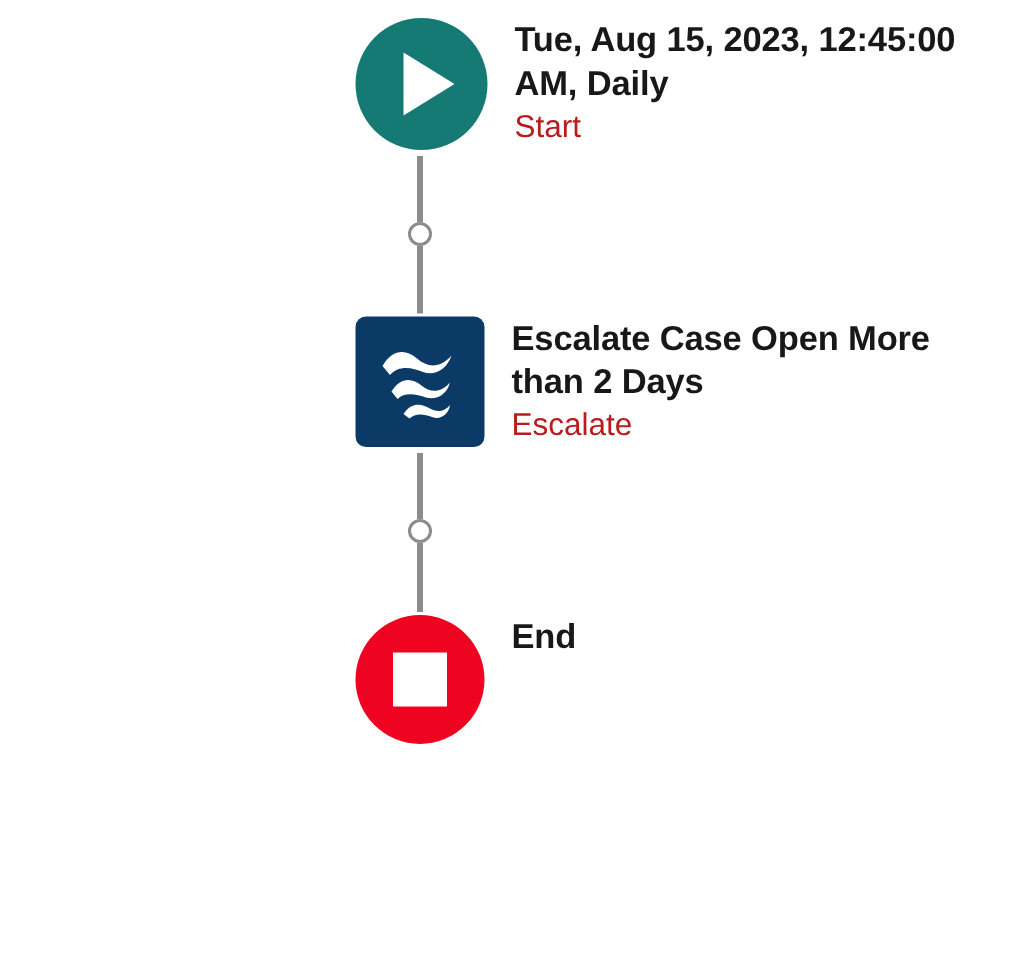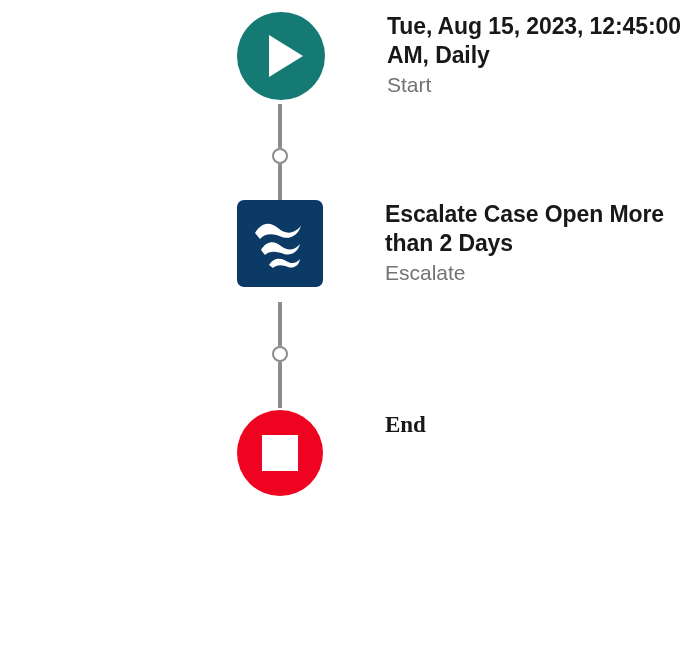--- a/index.html
+++ b/index.html
@@ -41,21 +41,20 @@
     background: #ffffff;
     box-sizing: border-box;
     left: 272px;
   }
 
   
   .node-row {
     position: absolute;
     display: flex;
     align-items: flex-start;
-    gap: 44px;
   }
 
   .node-shape {
     flex: 0 0 auto;
     position: relative;
   }
 
   
   .node-start-shape {
     width: 88px;
@@ -113,29 +112,29 @@
   .node-title {
     font-size: 23px;
     font-weight: 700;
     color: #181818;
     line-height: 29px;
     letter-spacing: -0.1px;
   }
   .node-subtitle {
     font-size: 21px;
     font-weight: 400;
-    color: #737373;
+    color: #b91c1c;
     line-height: 28px;
     margin-top: 1px;
   }
 
   
   #row-start   { left: 237px; top: 12px; }
-  #row-subflow { left: 237px; top: 200px; }
-  #row-end     { left: 237px; top: 410px; font-family: Liberation Serif, serif; }
+  #row-subflow { left: 237px; top: 211px; }
+  #row-end     { left: 237px; top: 410px; }
 
   #conn-1-top { top: 104px; height: 44px; }
   #conn-1-bot { top: 164px; height: 45px; }
   #dot-1 { top: 148px; }
 
   #conn-2-top { top: 302px; height: 44px; }
   #conn-2-bot { top: 362px; height: 46px; }
   #dot-2 { top: 346px; }
 </style>
 </head>

